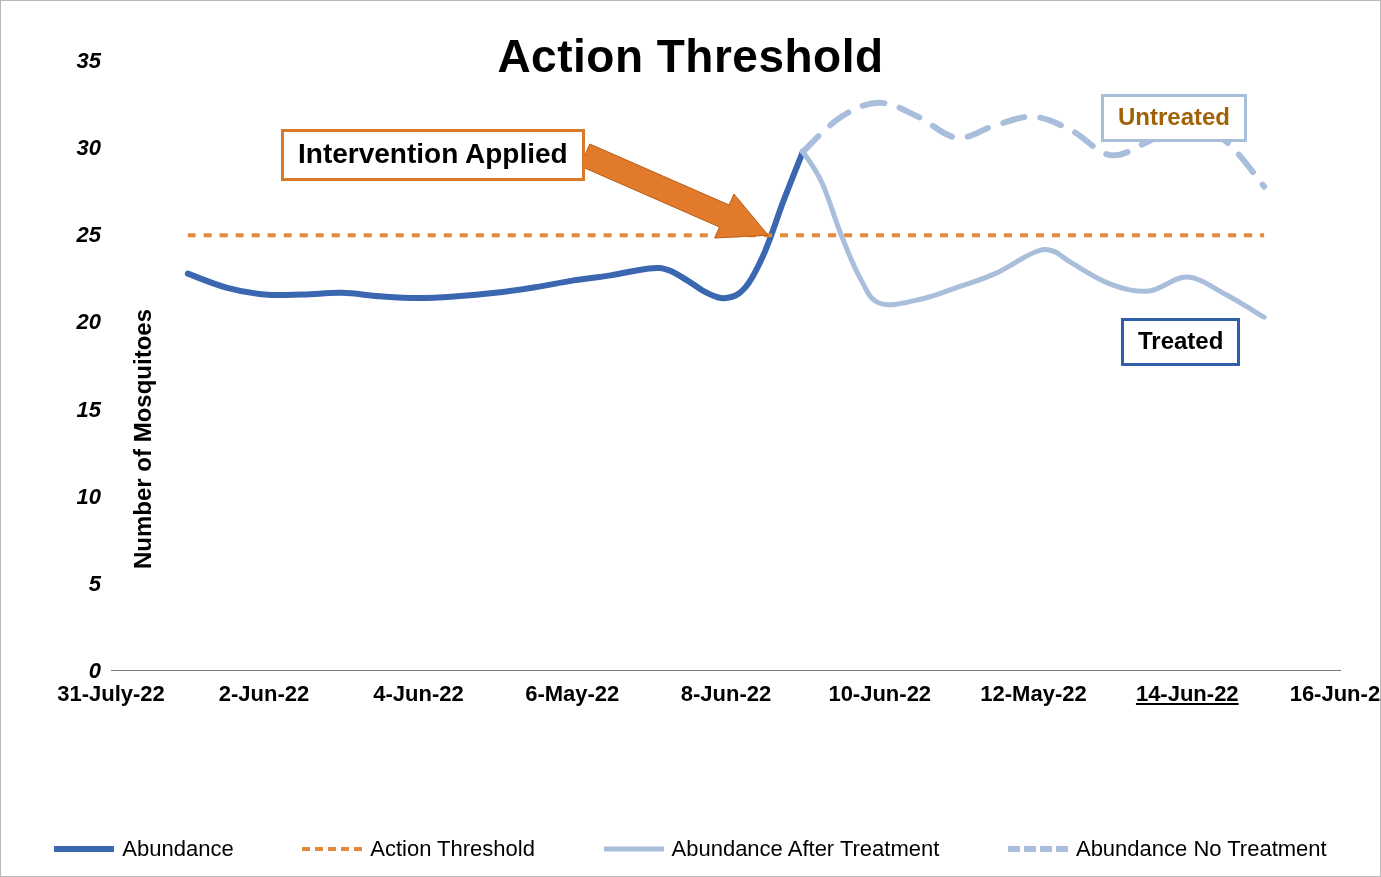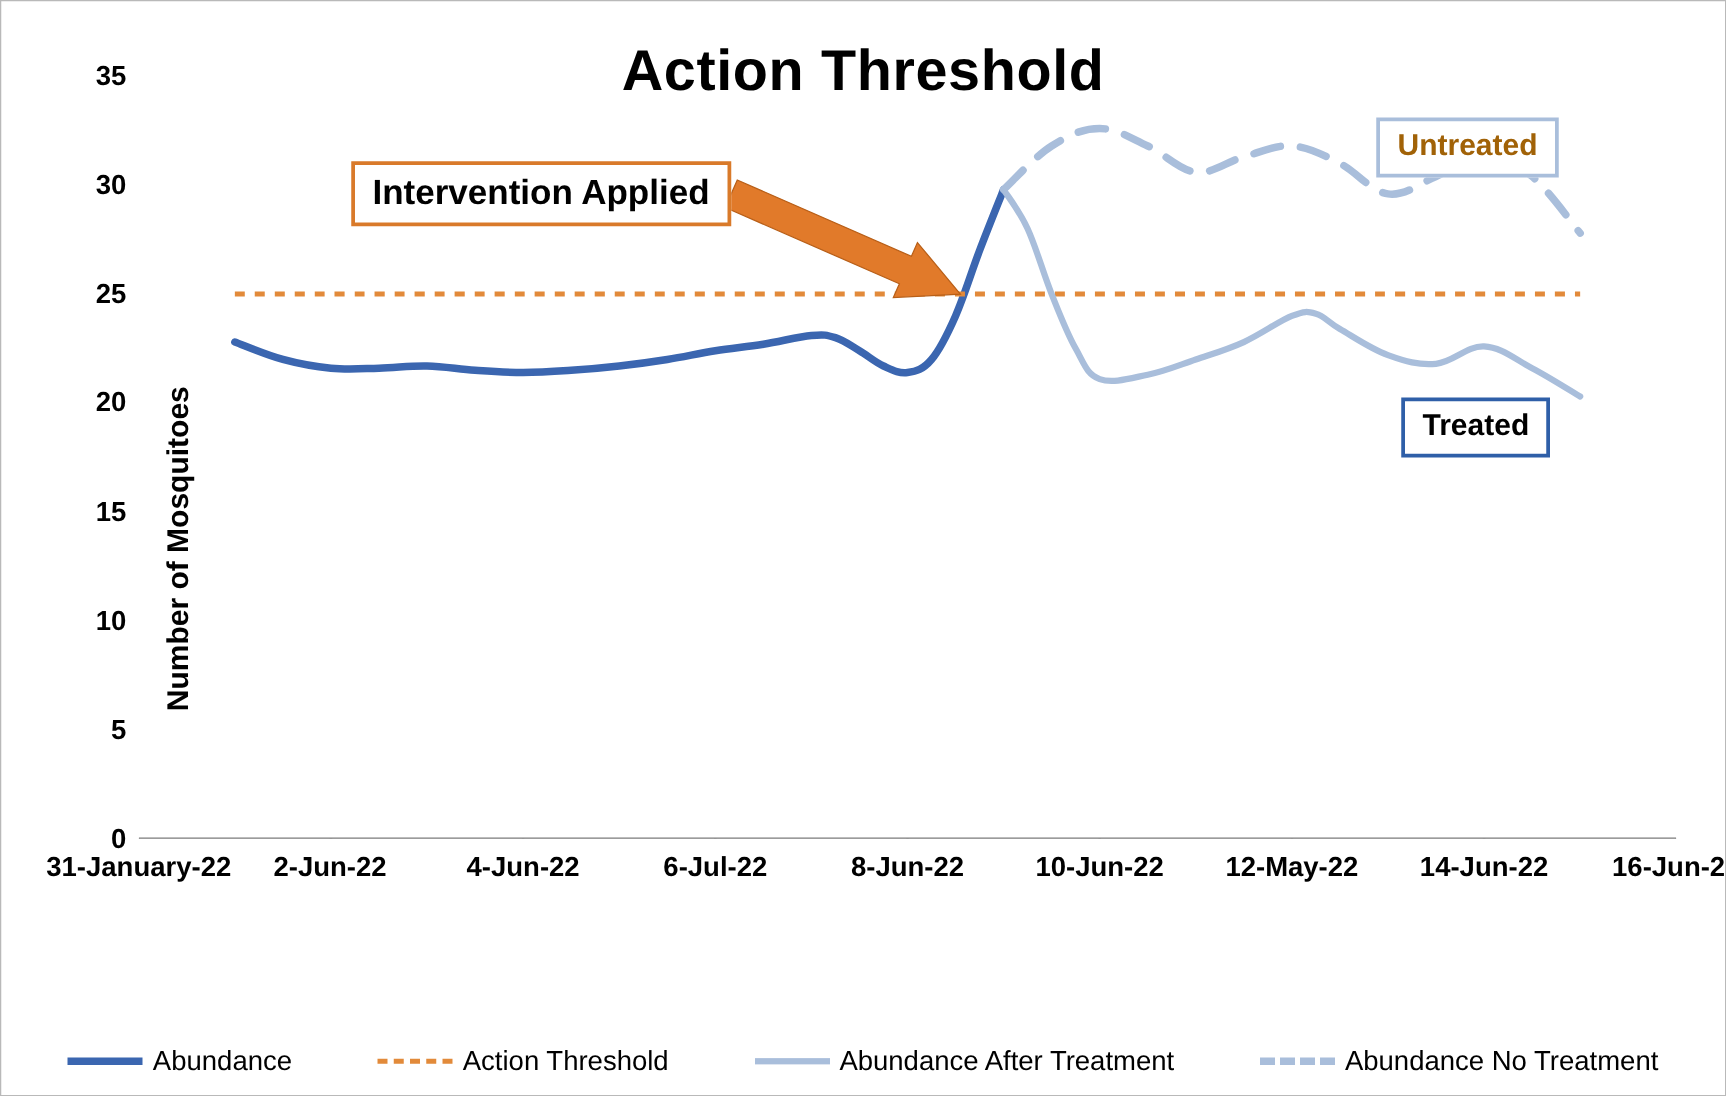--- a/index.html
+++ b/index.html
@@ -44,20 +44,21 @@
   .plot-svg{position:absolute;inset:0;}
   .y-tick-label{
     position:absolute;
     right:100%;
     margin-right:10px;
     transform:translateY(-50%);
     font-weight:700;
     font-size:22px;
     text-align:right;
     white-space:nowrap;
+    font-style:italic;
   }
   .x-tick-label{
     position:absolute;
     top:100%;
     margin-top:10px;
     font-weight:700;
     font-size:22px;
     white-space:nowrap;
     transform:translateX(-50%);
   }
@@ -134,28 +135,28 @@
 
     <div class="callout-box callout-treated" style="left:1010px;top:257px;">Treated</div>
   <div class="y-tick-label" style="top: 610px;">0</div>
       <div class="y-tick-label" style="top: 522.857px;">5</div>
       <div class="y-tick-label" style="top: 435.714px;">10</div>
       <div class="y-tick-label" style="top: 348.571px;">15</div>
       <div class="y-tick-label" style="top: 261.429px;">20</div>
       <div class="y-tick-label" style="top: 174.286px;">25</div>
       <div class="y-tick-label" style="top: 87.1429px;">30</div>
       <div class="y-tick-label" style="top: 0px;">35</div>
-      <div class="x-tick-label" style="left: 0px;">31-January-22</div>
+      <div class="x-tick-label" style="left: 0px;">31-July-22</div>
       <div class="x-tick-label" style="left: 153px;">2-Jun-22</div>
       <div class="x-tick-label" style="left: 307.5px;">4-Jun-22</div>
-      <div class="x-tick-label" style="left: 461.25px;">6-Jul-22</div>
+      <div class="x-tick-label" style="left: 461.25px;">6-May-22</div>
       <div class="x-tick-label" style="left: 615px;">8-Jun-22</div>
       <div class="x-tick-label" style="left: 768.75px;">10-Jun-22</div>
       <div class="x-tick-label" style="left: 922.5px;">12-May-22</div>
-      <div class="x-tick-label" style="left: 1076.25px;">14-Jun-22</div>
+      <div class="x-tick-label" style="left: 1076.25px; text-decoration: underline;">14-Jun-22</div>
       <div class="x-tick-label" style="left: 1230px;">16-Jun-22</div>
     </div>
 
 
   <div class="legend">
     <div class="legend-item">
       <span class="legend-swatch">
           <span class="ln solid-thick"></span>
         </span>
       <span>Abundance</span>

